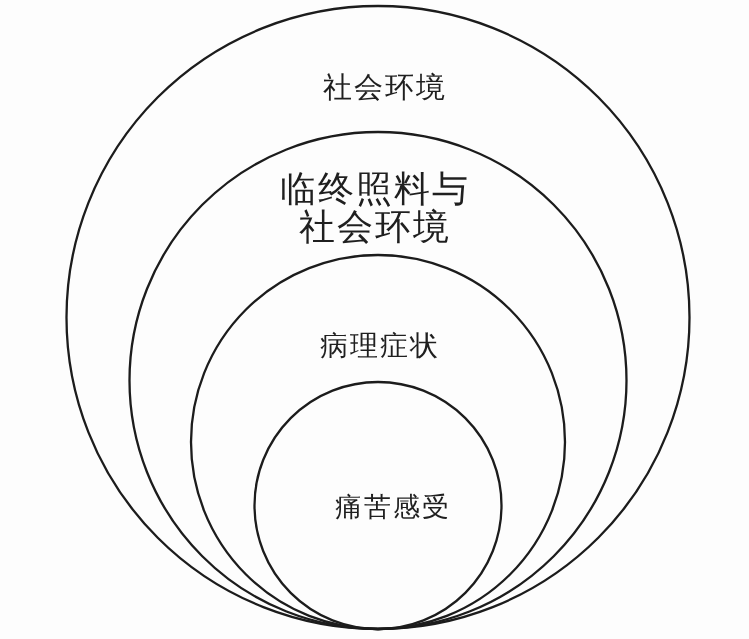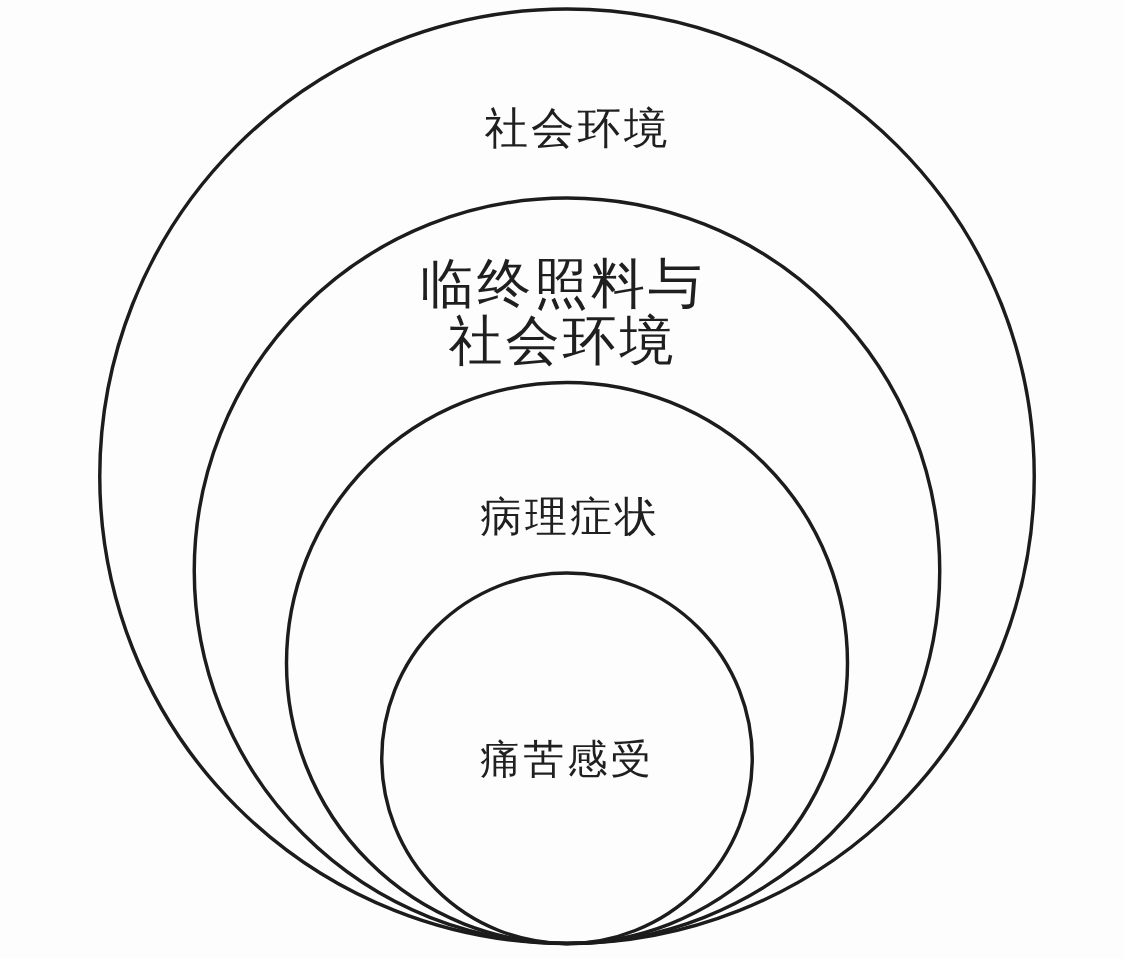--- a/index.html
+++ b/index.html
@@ -37,21 +37,21 @@
     color: var(--text_color);
     letter-spacing: 2px;
     white-space: nowrap;
     text-align: center;
     line-height: 1.0;
   }
   .label-outer   { left: 385px; top: 87px;  font-size: 29px; }
   .label-second  { left: 375px; top: 208px; font-size: 36px; line-height: 38px; }
   .label-second span { display: block; }
   .label-third   { left: 380px; top: 346px; font-size: 28px; }
-  .label-inner   { left: 378px; top: 507px; font-size: 27px; }
+  .label-inner   { left: 393px; top: 507px; font-size: 27px; }
 </style>
 </head>
 <body>
 
 <div class="diagram-stage">
 
   <svg class="circles-svg" viewBox="0 0 749 639" aria-hidden="true">
     <circle cx="378" cy="317.5" r="311.5"></circle>
     <circle cx="378" cy="380.5" r="248.5"></circle>
     <circle cx="378" cy="442" r="187"></circle>

